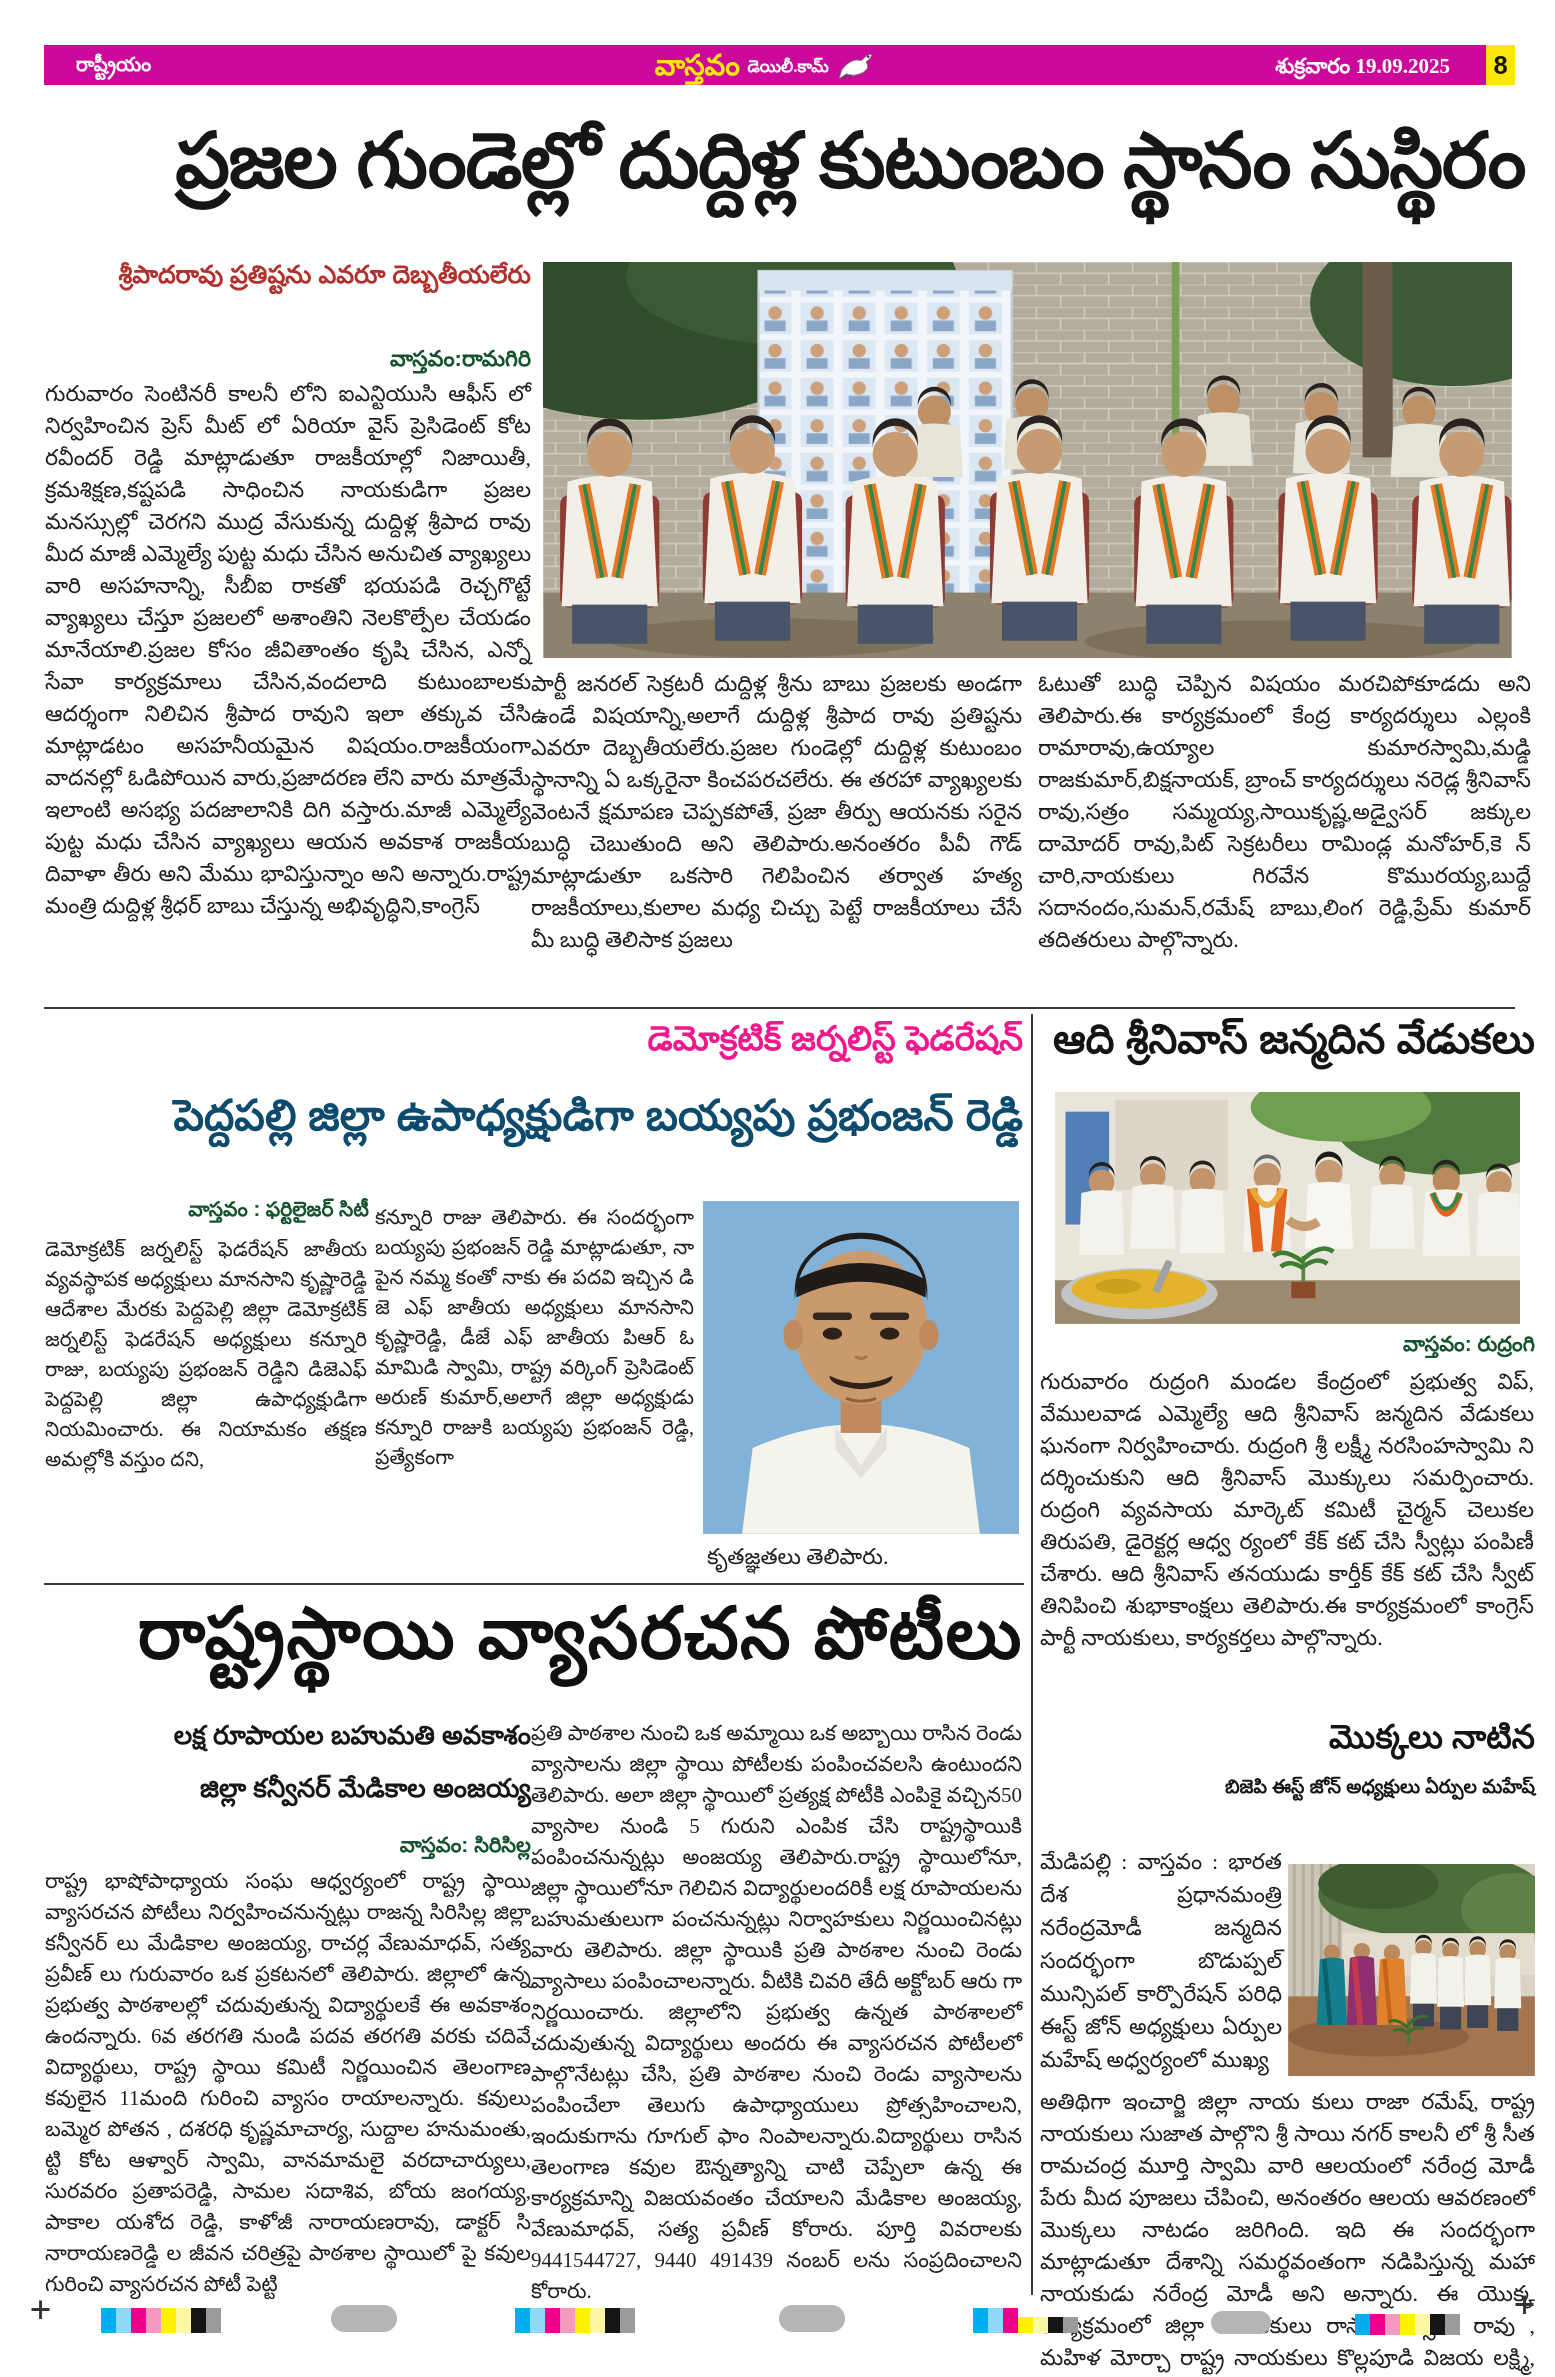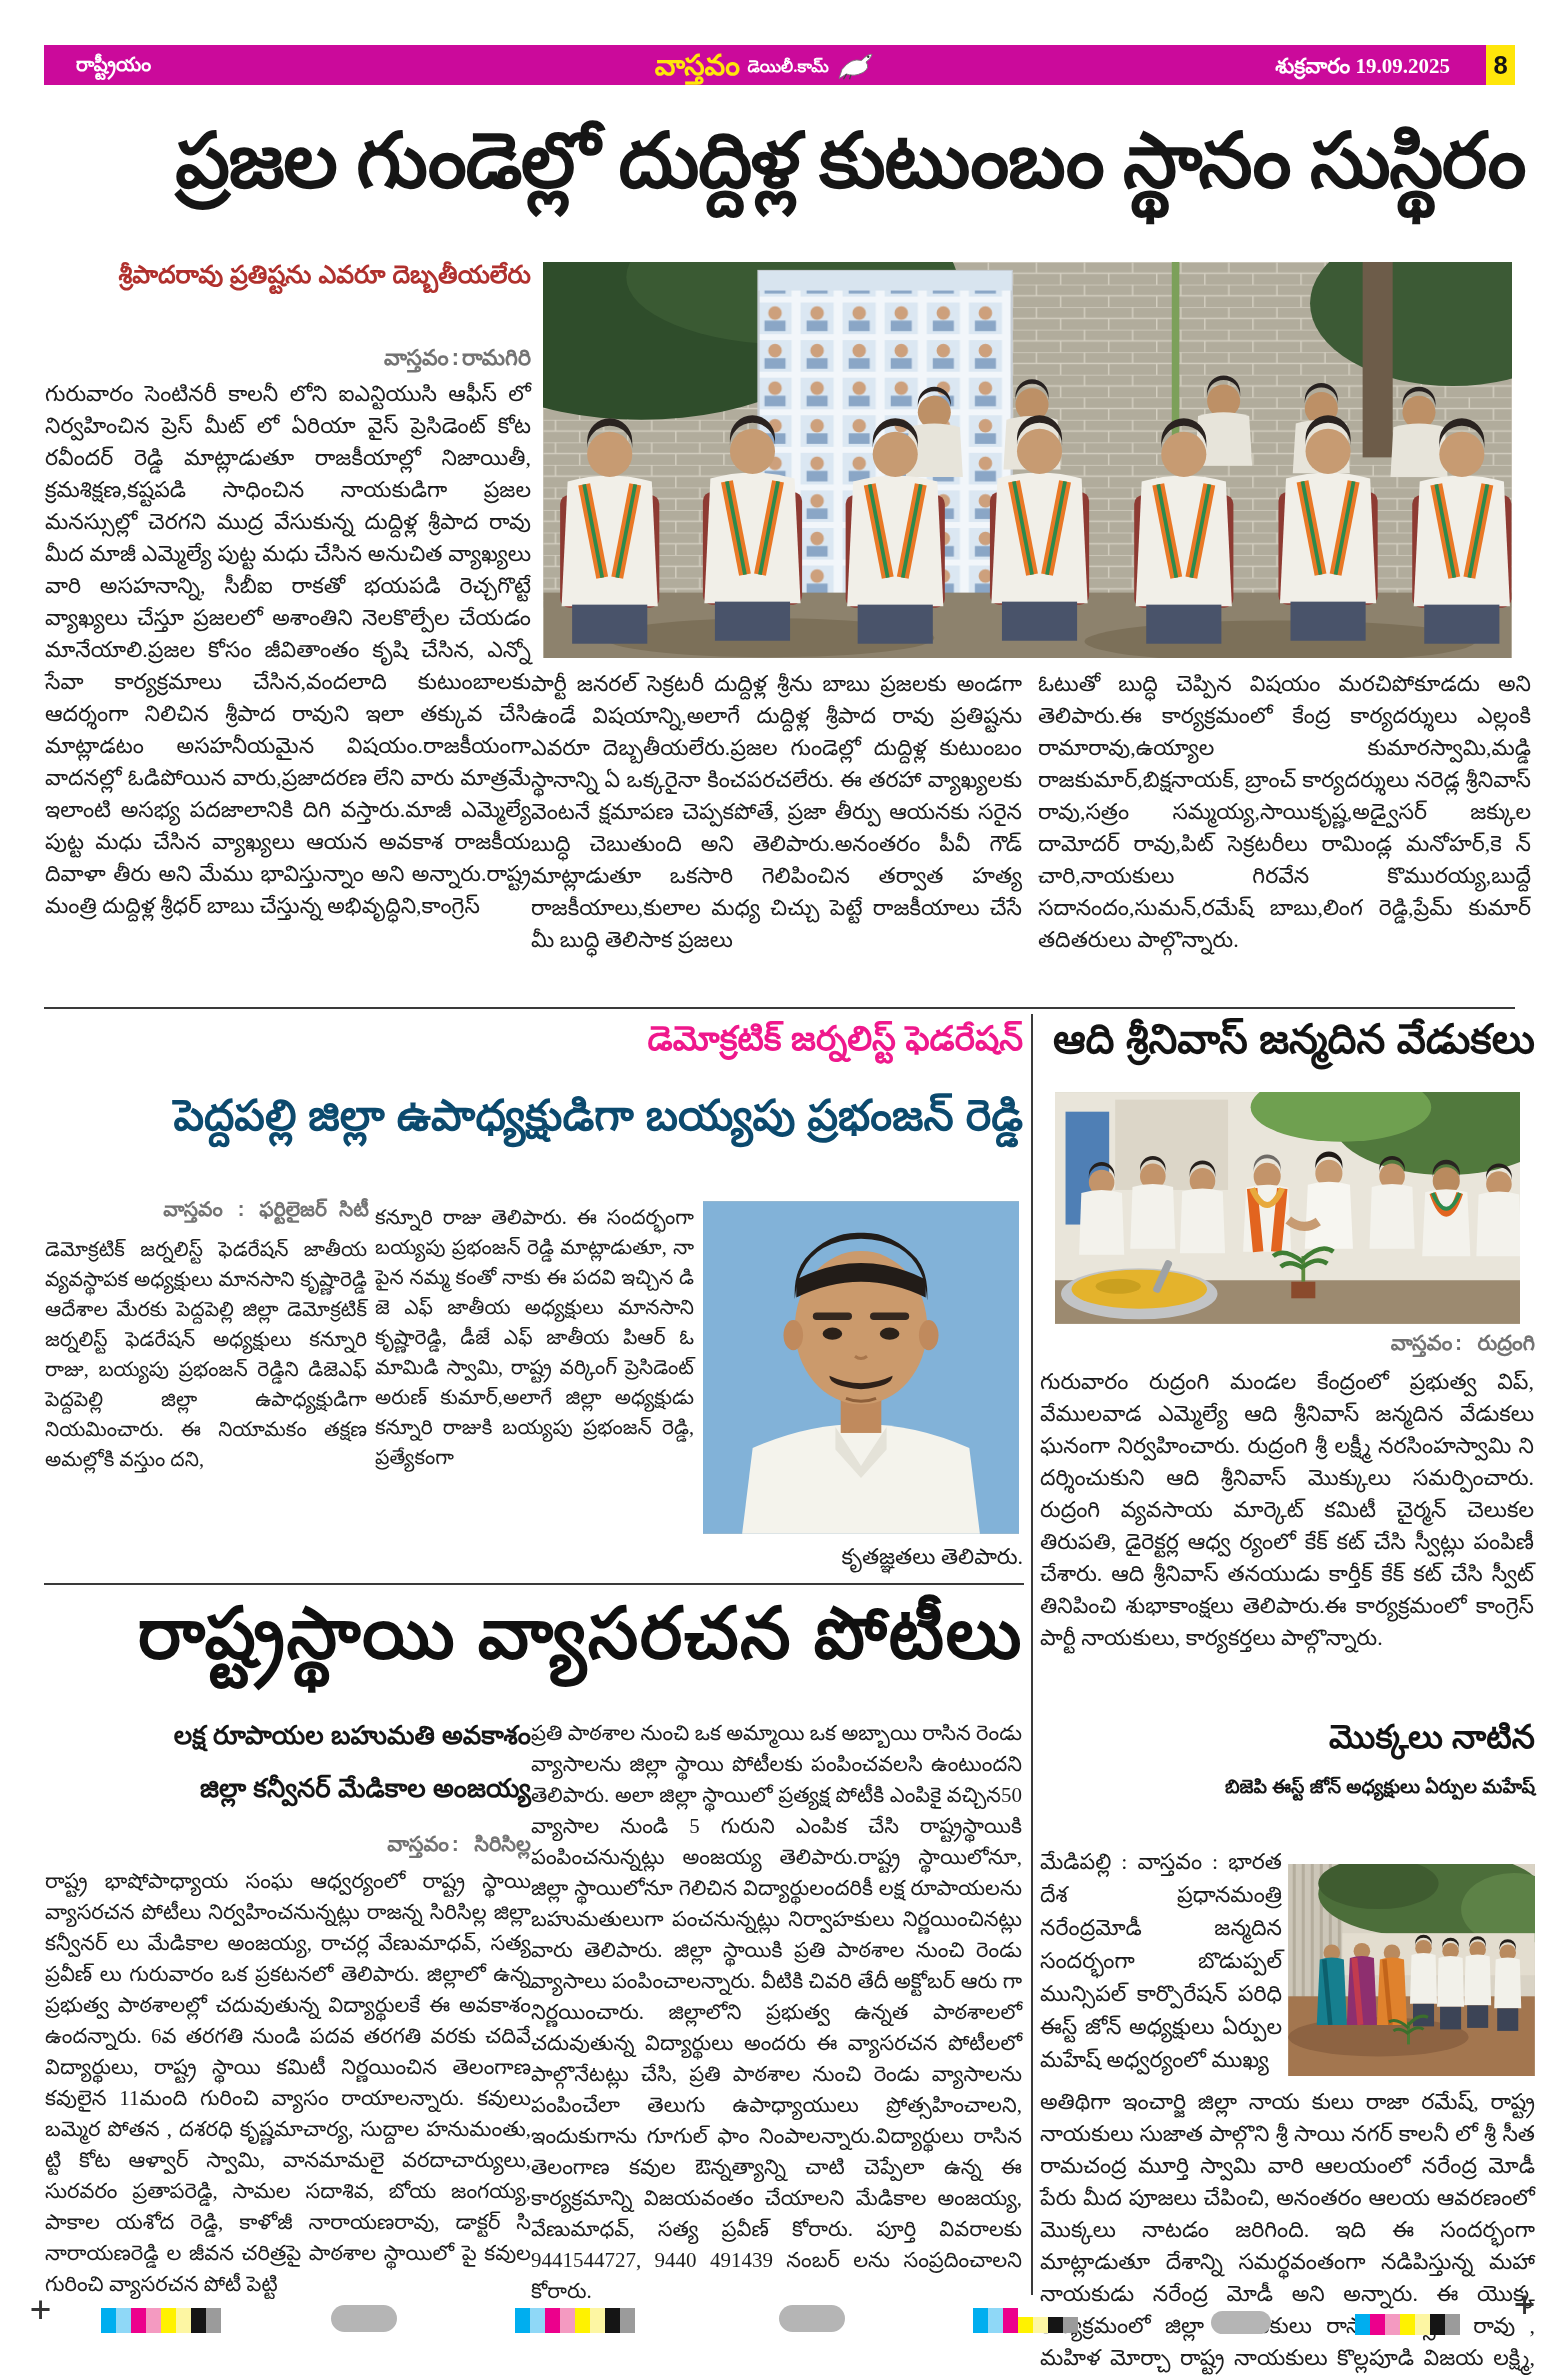--- a/index.html
+++ b/index.html
@@ -1,37 +1,37 @@
 <!DOCTYPE html>
 <html style="font-size:12px"><head>
 <meta charset="utf-8">
 <style>
   html,body{margin:0;padding:0;background:#ffffff;}
   .page{position:relative;width:1555px;height:2377px;background:#fff;overflow:hidden;
         font-family:"Liberation Serif", serif;color:#1c1c1c;}
-  .abs{position:absolute;text-align:right;}
+  .abs{position:absolute;}
   .ctr{text-align:right;}
   .just{text-align:justify;text-justify:inter-word;}
 
   
   .mast-bar{left:44px;top:45px;width:1442px;height:40px;background:#cb0a9b;}
   .sec-label{position:absolute;left:32px;top:9px;color:#ffffff;font-size:19.6px;font-weight:bold;}
   .brand-wrap{position:absolute;left:0;right:0;top:0;bottom:0;display:flex;align-items:center;justify-content:center;gap:7.5px;}
   .brand{color:#ffe60a;font-size:29px;font-weight:900;font-family:"Liberation Sans",sans-serif;margin-top:8px;}
   .brand-suffix{color:#ffffff;font-size:16.6px;font-weight:bold;padding-top:7.5px;}
   .date-label{position:absolute;right:36px;top:9px;color:#ffffff;font-size:21px;font-weight:bold;}
   .page-box{left:1486px;top:45px;width:29px;height:40px;background:#ffe60a;display:flex;align-items:center;justify-content:center;}
   .page-num{font-size:25.6px;font-weight:bold;color:#141414;font-family:"Liberation Sans",sans-serif;}
 
   
   .lead-head{left:30px;top:117px;width:1495px;font-size:77px;line-height:1.12;font-weight:900;
              color:#161616;letter-spacing:-1.5px;font-family:"Liberation Sans",sans-serif;}
   .lead-sub{left:45px;top:253px;width:486px;color:#b0312e;font-size:25px;font-weight:bold;line-height:1.75;
             font-family:"Liberation Sans",sans-serif;}
-  .byline{font-size:22px;font-weight:bold;font-family:Liberation Mono, monospace;color:#737373;}
+  .byline{font-size:22px;font-weight:bold;font-family:Liberation Sans, sans-serif;color:#14532d;}
   .bodytxt{font-size:22px;line-height:32px;color:#1d1d1d;}
 
   .col1{left:45px;top:378px;width:486px;height:621px;}
   .col2{left:531px;top:668px;width:491px;height:330px;}
   .col3{left:1038px;top:668px;width:493px;height:330px;}
 
   .rule{background:#3a3a3a;}
 
   .kicker{left:45px;top:1019px;width:978px;color:#ef188c;font-size:34px;font-weight:900;
           font-family:"Liberation Sans",sans-serif;}

